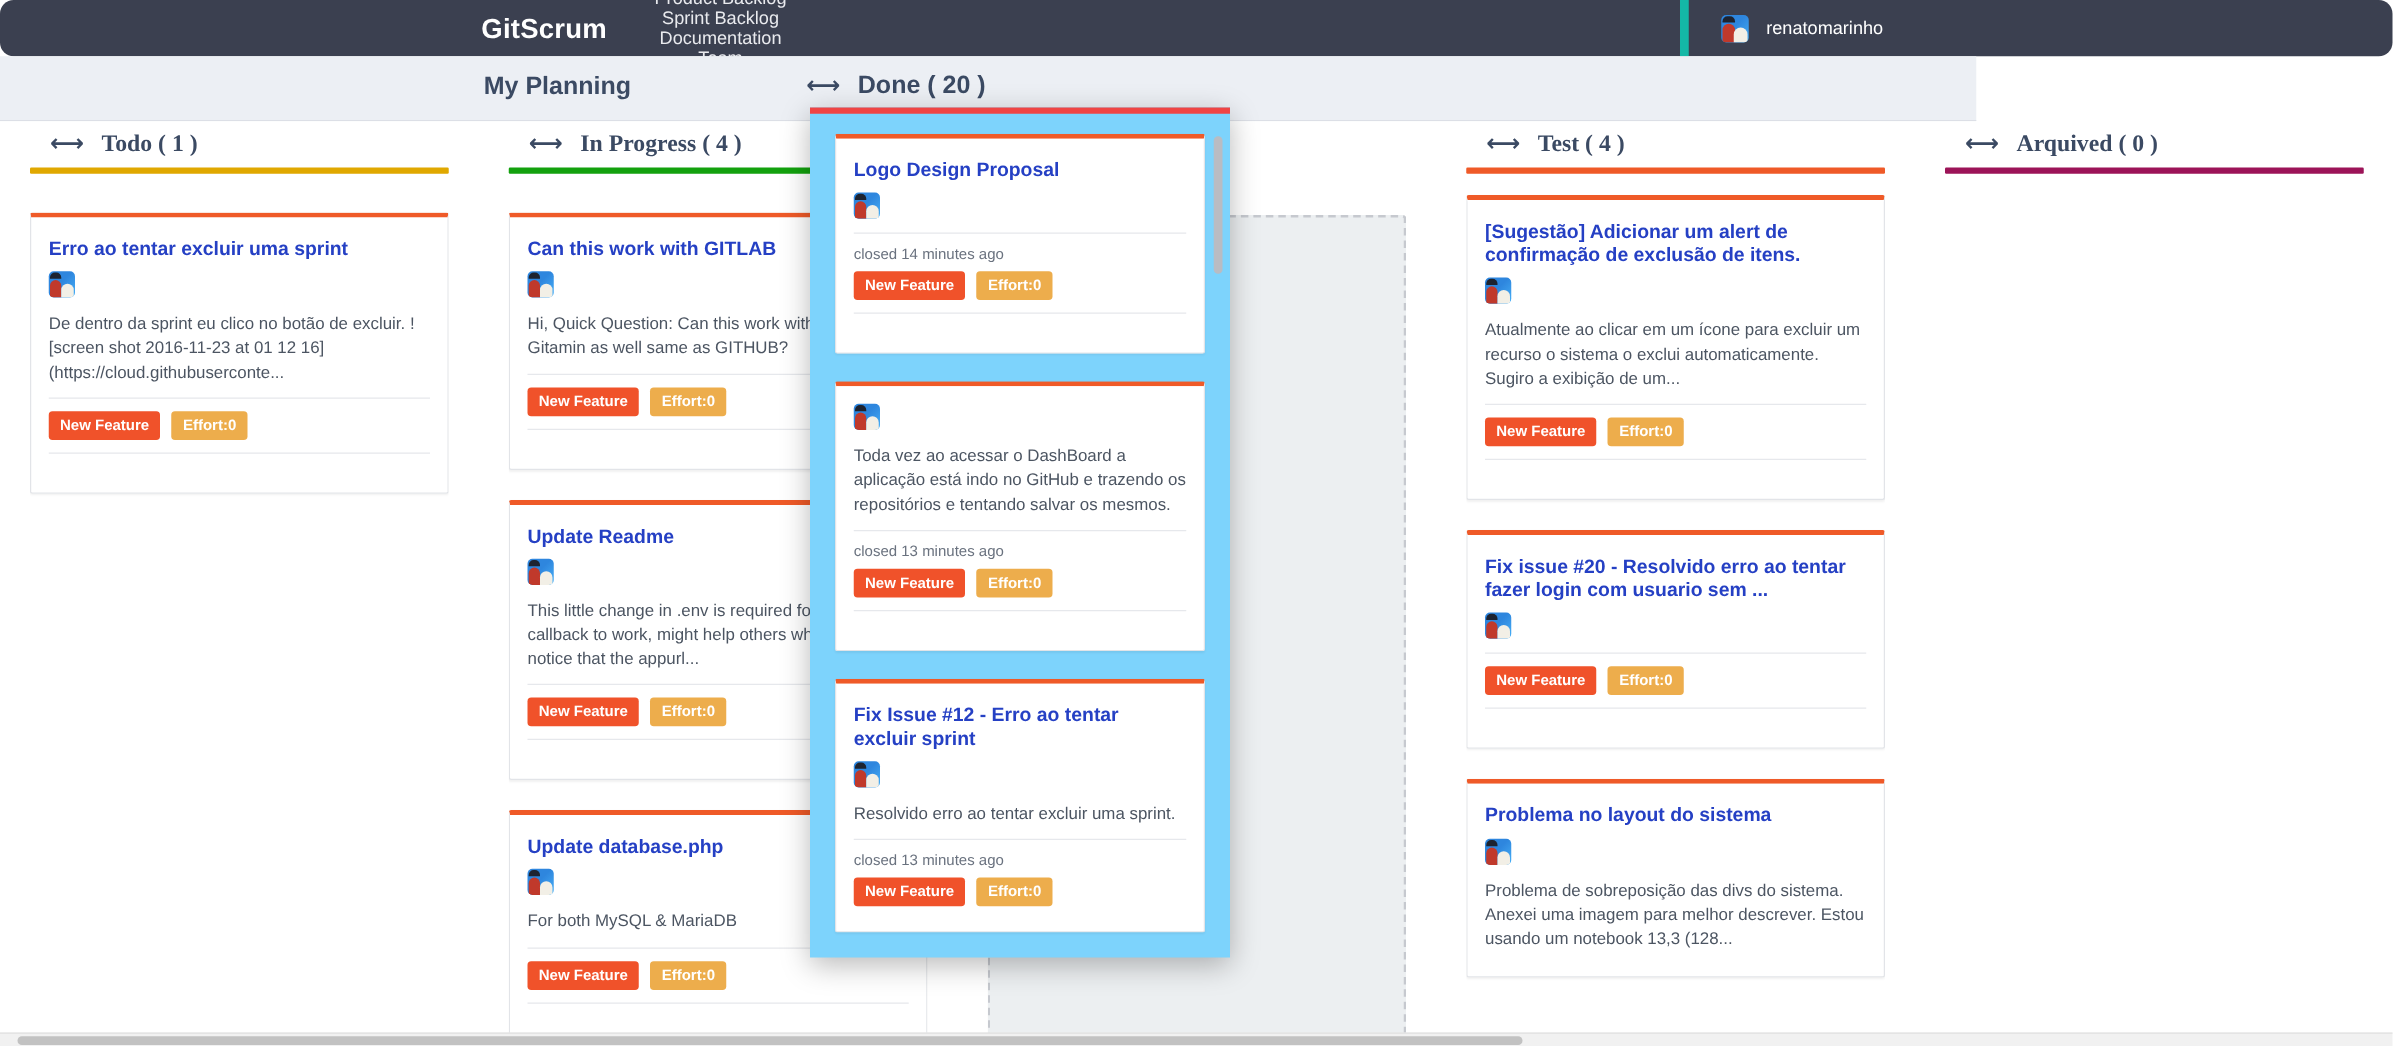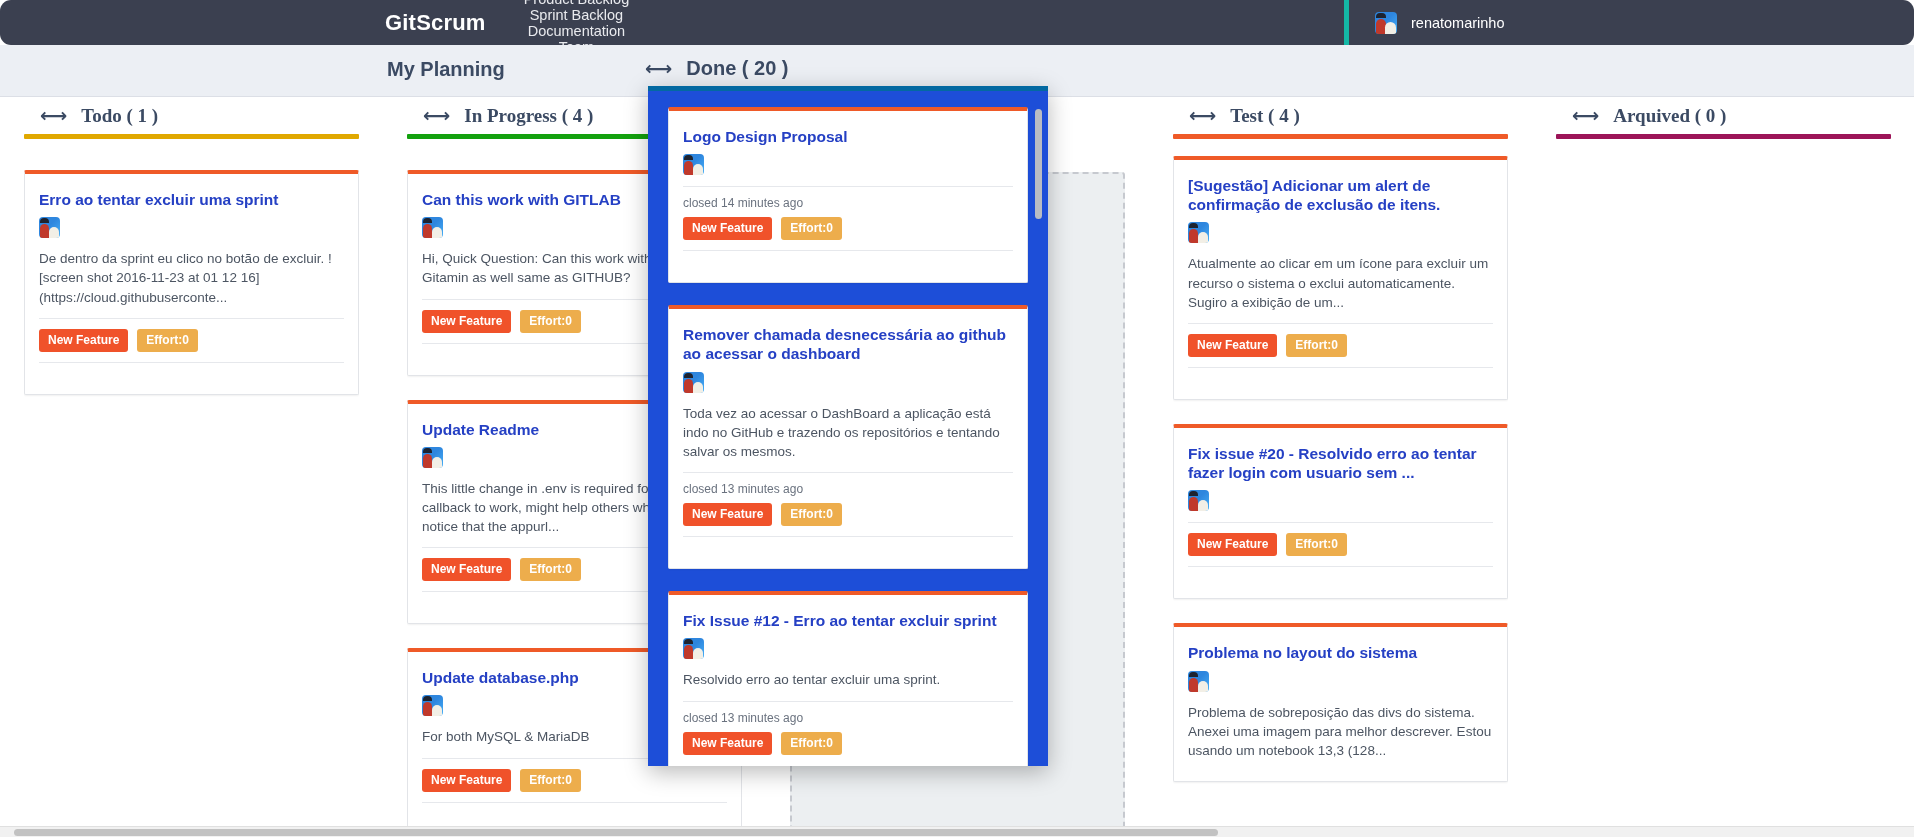--- a/index.html
+++ b/index.html
@@ -34,21 +34,21 @@
     text-decoration: none;
     margin-right: 47px;
     white-space: nowrap;
     cursor: pointer;
   }
   .nav-right {
     position: absolute; right: 0; top: 0;
     height: 45px;
     display: flex; align-items: center;
     padding-left: 26px; padding-right: 0;
-    border-left: 5px solid #14b8a6;
+    border-left: 7px solid #14b8a6;
     width: 570px;
   }
   .avatar {
     width: 22px; height: 22px;
     border-radius: 4px;
     background: linear-gradient(135deg,#2e86de 0%,#2e86de 45%,#48b0f7 100%);
     position: relative;
     overflow: hidden;
     flex: 0 0 auto;
     margin-right: 14px;
@@ -72,21 +72,21 @@
     width: 10px; height: 5px;
     background: #1d2330;
     border-radius: 4px 4px 0 0;
     z-index: 2;
   }
   .nav-username { color: #ffffff; font-size: 14.5px; }
 
   
   .subheader {
     position: absolute; top: 45px; left: 0;
-    width: 1914px; height: 52px;
+    width: 1581px; height: 52px;
     background: #eceff4;
     border-bottom: 1px solid #dcdfe6;
   }
   .board-title {
     position: absolute; left: 387px; top: 13px;
     color: #3b4a63;
     font-size: 20px;
     font-weight: 600;
   }
   .dragged-col-title {
@@ -221,24 +221,24 @@
     border-radius: 3px;
     background: #eceff1;
     height: 660px;
     margin-top: 2px;
   }
 
   
   .drag-column {
     position: absolute;
     left: 648px; top: 86px;
-    width: 400px;
+    width: 336px;
     height: 680px;
-    background: #1d4ed8;
-    border-top: 5px solid #0369a1;
+    background: #7dd3fc;
+    border-top: 5px solid #ef4444;
     box-shadow: 0 6px 22px rgba(0,0,0,.28);
     overflow: hidden;
     z-index: 50;
     padding: 16px 20px 0 20px;
   }
   .drag-column .card { margin-bottom: 22px; }
   .drag-scrollbar {
     position: absolute;
     right: 6px; top: 18px;
     width: 7px; height: 110px;
@@ -445,21 +445,20 @@
       </div>
     <div class="card-closed">closed 14 minutes ago</div>
     <div class="card-tags no-top-border">
       <span class="tag tag-feature">New Feature</span>
       <span class="tag tag-effort">Effort:0</span>
     </div>
     <div class="card-foot"></div>
   </div>
 
   <div class="card">
-    <div class="card-title">Remover chamada desnecessária ao github ao acessar o dashboard</div>
     <div class="card-avatar">
         <i></i>
       </div>
     <div class="card-desc">Toda vez ao acessar o DashBoard a aplicação está indo no GitHub e trazendo os repositórios e tentando salvar os mesmos.</div>
     <div class="card-closed">closed 13 minutes ago</div>
     <div class="card-tags no-top-border">
       <span class="tag tag-feature">New Feature</span>
       <span class="tag tag-effort">Effort:0</span>
     </div>
     <div class="card-foot"></div>

